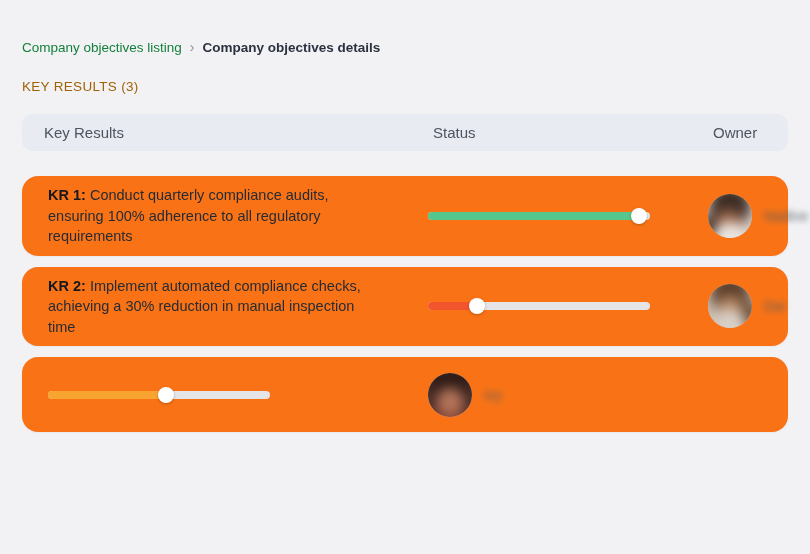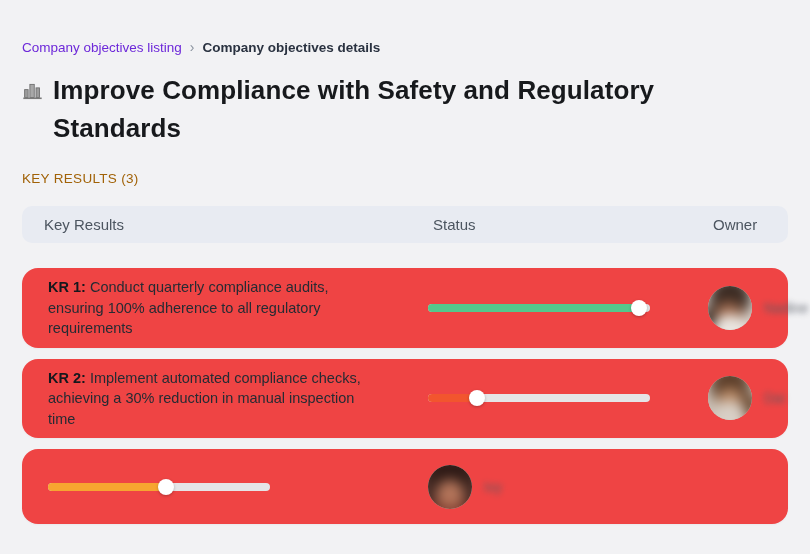--- a/index.html
+++ b/index.html
@@ -10,21 +10,21 @@
     color: #1f2430;
     overflow: hidden;
   }
   .page { padding: 0 22px; }
 
   
   .breadcrumb {
     display: flex; align-items: center; gap: 8px;
     padding-top: 40px; font-size: 13.5px;
   }
-  .crumb-link { color: #6d28d9; cursor: pointer; text-align: center; }
+  .crumb-link { color: #15803d; cursor: pointer; text-align: center; }
   .crumb-sep { color: #8a929e; font-size: 14px; margin-top: -1px; }
   .crumb-current { color: #2a3240; font-weight: 700; }
 
   
   .title-row { display: flex; align-items: flex-start; gap: 10px; margin-top: 16px; }
   .title-icon { margin-top: 9px; flex: 0 0 auto; }
   h1.page-title {
     font-size: 26px; line-height: 38px; font-weight: 700;
     color: #17191c; max-width: 660px; letter-spacing: .1px;
   }
@@ -36,21 +36,21 @@
 
   
   .grid { display: grid; align-items: center; gap: 20px; }
   .header-row {
     margin-top: 20px; height: 37px; background: #e8ebf2; border-radius: 10px;
     grid-template-columns: 369px 260px 1fr; padding-left: 22px;
     color: #4c5560; font-size: 15px;
   }
   .rows { margin-top: 25px; }
   .kr-card {
-    background: #ef4444; border-radius: 16px; margin-bottom: 11px;
+    background: #f97316; border-radius: 16px; margin-bottom: 11px;
     grid-template-columns: 360px 260px 1fr; padding: 9px 0 9px 26px;
     min-height: 75px; box-shadow: 0 1px 2px rgba(16,24,40,.04);
     cursor: pointer;
   }
   .kr-text { font-size: 14.5px; line-height: 20.5px; color: #262b33; max-width: 330px; }
   .kr-label { font-weight: 700; color: #15181d; }
 
   
   .progress-wrap { position: relative; width: 222px; height: 16px; }
   .progress-track {
@@ -103,31 +103,20 @@
 <body>
 
 <div class="page">
 
   <nav class="breadcrumb">
     <span class="crumb-link">Company objectives listing</span>
     <span class="crumb-sep">›</span>
     <span class="crumb-current">Company objectives details</span>
   </nav>
 
-  <div class="title-row">
-    <span class="title-icon">
-      <svg width="21" height="21" viewBox="0 0 24 24">
-        <rect x="3" y="11" width="4" height="9" fill="#9b9b9b" stroke="#6e6e6e" stroke-width="1"></rect>
-        <rect x="9" y="5" width="5" height="15" fill="#a8a8a8" stroke="#6e6e6e" stroke-width="1"></rect>
-        <rect x="16" y="9" width="4" height="11" fill="#9b9b9b" stroke="#6e6e6e" stroke-width="1"></rect>
-        <rect x="1.5" y="20" width="21" height="1.8" fill="#7a7a7a"></rect>
-      </svg>
-    </span>
-    <h1 class="page-title">Improve Compliance with Safety and Regulatory Standards</h1>
-  </div>
 
   <div class="section-label">KEY RESULTS (3)</div>
 
   <div class="grid header-row">
     <span>Key Results</span>
     <span>Status</span>
     <span>Owner</span>
   </div>
 
   <div class="rows">

